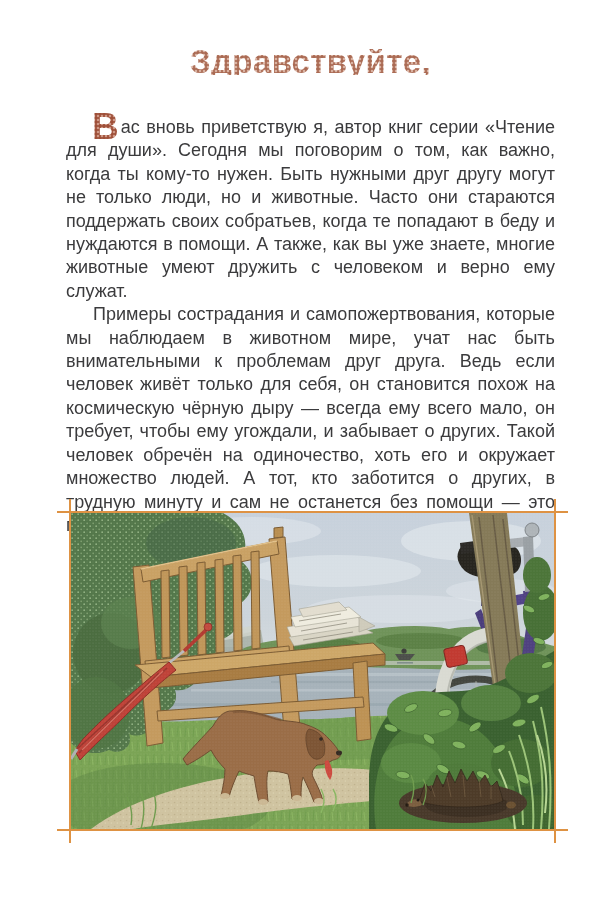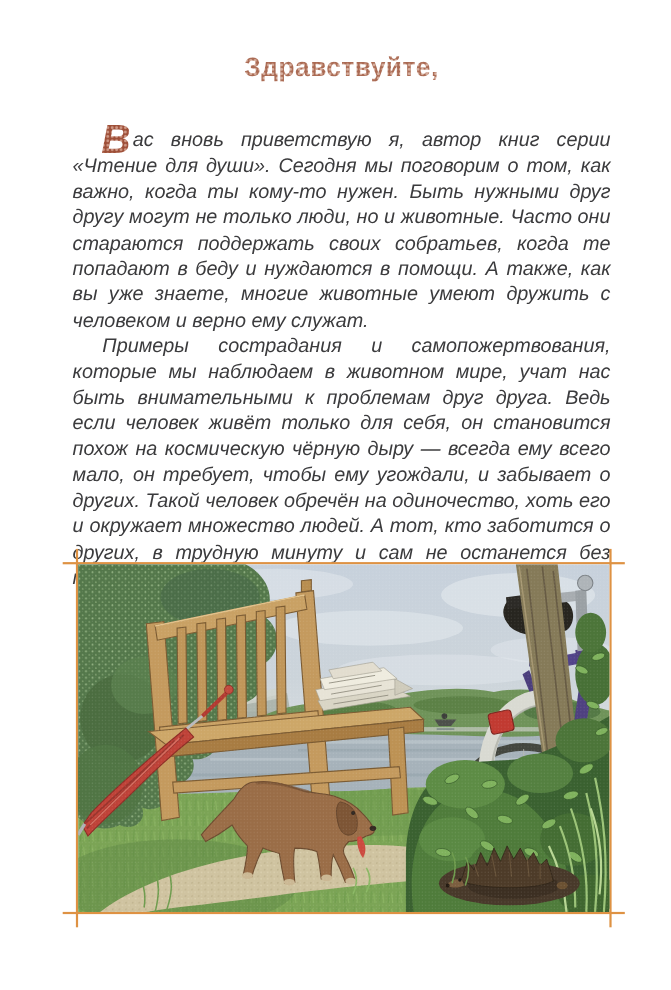--- a/index.html
+++ b/index.html
@@ -5,42 +5,42 @@
   html,body{margin:0;padding:0;}
   body{
     width:610px;height:900px;background:#ffffff;position:relative;overflow:hidden;
     font-family:"Liberation Sans",sans-serif;
   }
   .page{position:absolute;inset:0;background:#ffffff;}
 
   
   .title{
     position:absolute;left:66px;top:49px;width:489px;text-align:center;
-    font-weight:700;font-size:24px;line-height:25.5px;letter-spacing:.4px;
+    font-weight:700;font-size:33px;line-height:25.5px;letter-spacing:.4px;
     color:#b0705a;
   }
   .dotted{
     color:#b0705a;
   }
   @supports ((-webkit-background-clip:text) or (background-clip:text)){
     .dotted{
       background-color:#aa6a53;
       background-image:radial-gradient(rgba(255,236,226,.55) .9px, rgba(255,255,255,0) 1.7px);
       background-size:4px 4px;
       -webkit-background-clip:text;background-clip:text;
       color:transparent;
     }
   }
 
   
   .text-block{
     position:absolute;left:66px;top:116px;width:489px;
     font-size:18px;line-height:23.4px;color:#3b3b3d;text-align:justify;
   }
-  .text-block p{margin:0;font-style:italic;}
+  .text-block p{margin:0;}
   .dropcap{
     font-size:37px;font-weight:700;line-height:0;
     vertical-align:-6px;margin-left:26px;margin-right:2px;
     color:#a4543c;
   }
   @supports ((-webkit-background-clip:text) or (background-clip:text)){
     .dropcap{
       background-color:#9e4f38;
       background-image:radial-gradient(rgba(255,226,212,.5) .9px, rgba(255,255,255,0) 1.7px);
       background-size:4px 4px;

